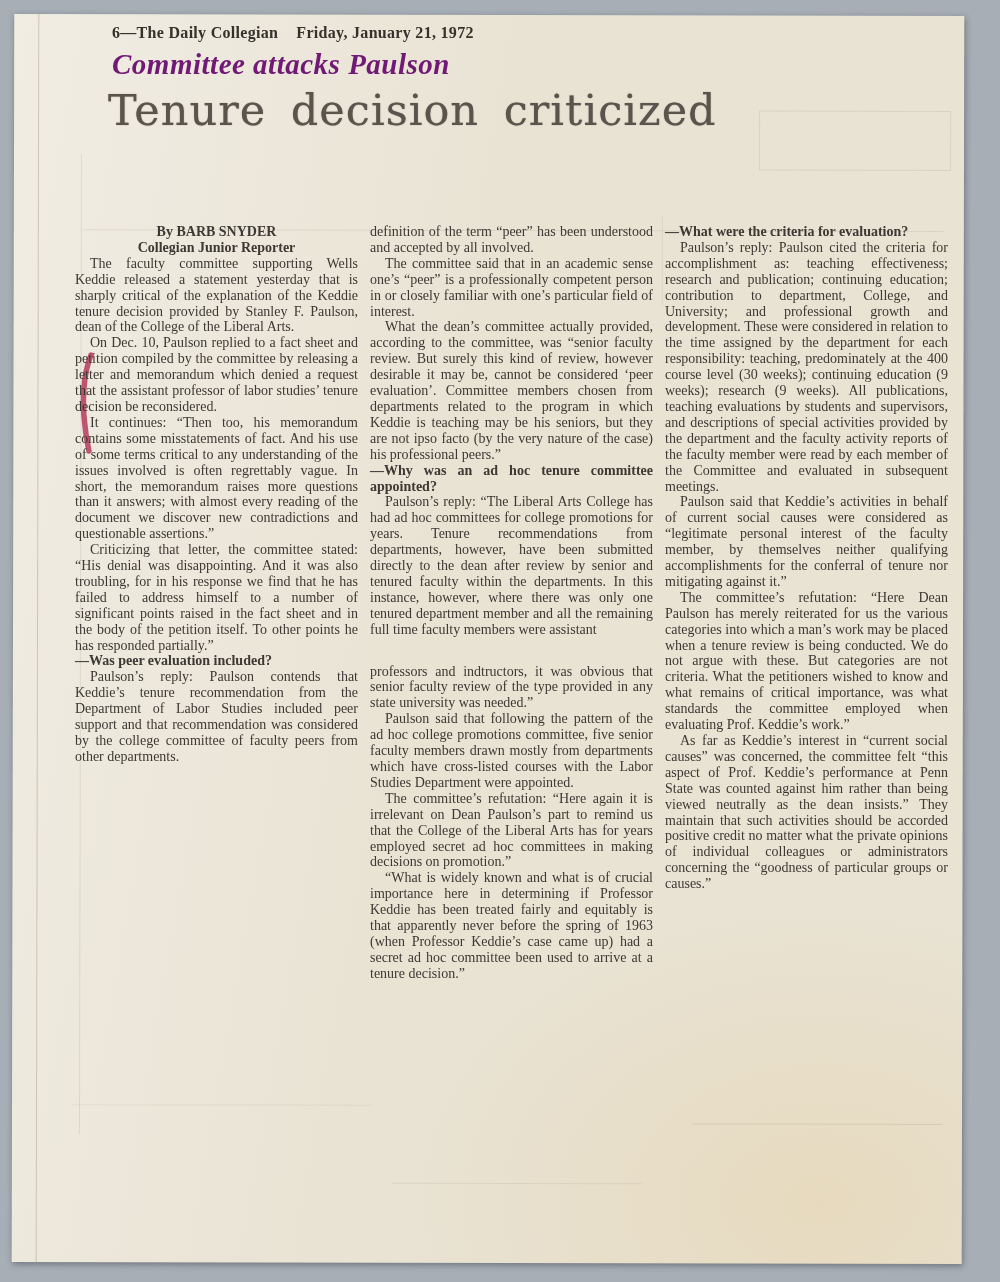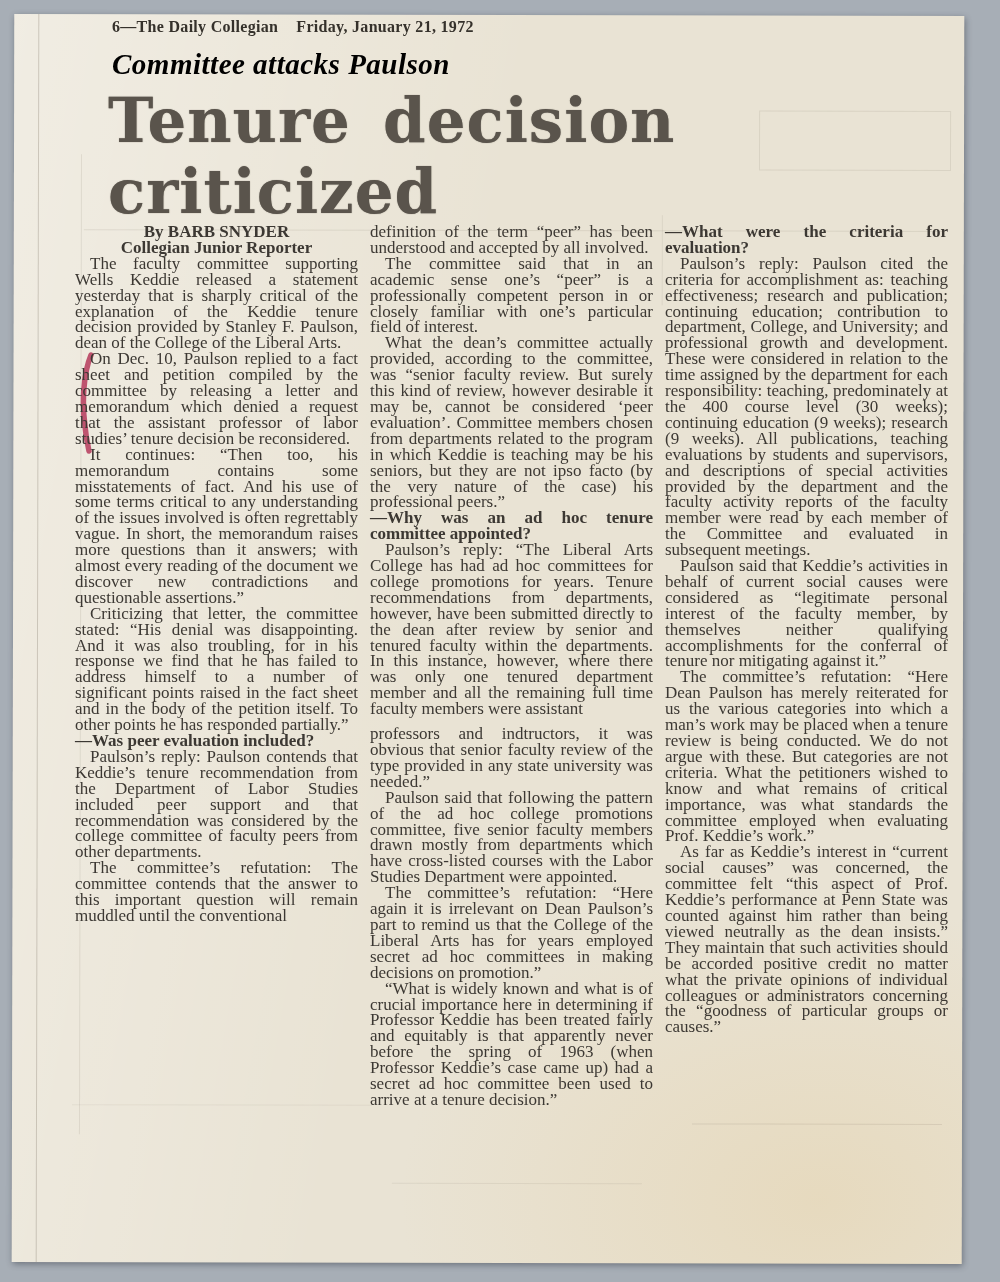--- a/index.html
+++ b/index.html
@@ -24,52 +24,52 @@
   .crease.v1{left:24px;top:0;width:1px;height:100%;background:rgba(110,100,85,0.28);}
   .crease.v2{left:67px;top:140px;width:1px;height:980px;background:rgba(110,100,85,0.12);}
   .crease.v3{left:648px;top:200px;width:1px;height:90px;background:rgba(110,100,85,0.10);}
   .crease.h1{left:70px;top:215px;width:860px;height:1px;background:rgba(110,100,85,0.12);}
   .crease.h2{left:745px;top:95px;width:190px;height:58px;border:1px solid rgba(110,100,85,0.12);}
   .crease.h3{left:680px;top:1108px;width:250px;height:1px;background:rgba(110,100,85,0.14);}
   .crease.h4{left:380px;top:1168px;width:250px;height:1px;background:rgba(110,100,85,0.10);}
   .crease.h5{left:60px;top:1090px;width:300px;height:1px;background:rgba(110,100,85,0.08);}
 
   .masthead{
-    position:absolute;left:112px;top:18px;width:700px;
+    position:absolute;left:112px;top:24px;width:700px;
     font-size:16px;font-weight:bold;color:#35312b;letter-spacing:0.3px;
   }
   .masthead .date{margin-left:18px;}
   .kicker{
     position:absolute;left:112px;top:48px;width:600px;
-    font-size:29px;font-weight:bold;font-style:italic;color:#000000;
+    font-size:29px;font-weight:bold;font-style:italic;color:#701a75;
     letter-spacing:0.5px;
   }
   .headline{
     position:absolute;left:108px;top:85px;width:780px;
     font-family:"DejaVu Serif", serif;
-    font-size:61px;font-weight:bold;color:#5a544c;
+    font-size:43px;font-weight:normal;color:#5a544c;
     letter-spacing:1px;word-spacing:10px;
     text-shadow:0 0 1px rgba(90,84,76,0.7), 1px 1px 0 rgba(233,227,212,0.4);
   }
   .columns{
     position:absolute;left:0;top:224px;width:1000px;
   }
   .col{
     position:absolute;top:0;width:283px;
-    font-size:17px;line-height:15.9px;color:#3c3833;
+    font-size:14px;line-height:15.9px;color:#3c3833;
     text-align:justify;
   }
   .col1{left:75px;}
   .col2{left:370px;}
   .col3{left:665px;}
   .para{margin:0;text-indent:15px;}
   .para.noindent{text-indent:0;}
   .para.center{text-align:center;text-indent:0;}
   .para.bold{font-weight:bold;}
-  .para.gap{margin-top:9px;}
+  .para.gap{margin-top:26px;}
   .para.biggap{}
   .red-mark{position:absolute;left:80px;top:352px;pointer-events:none;}
 </style>
 </head>
 <body>
 
 <div class="paper">
   <div class="crease v1"></div>
   <div class="crease v2"></div>
   <div class="crease v3"></div>
@@ -95,21 +95,20 @@
 <div class="columns">
   <div class="col col1">
       <p class="para bold center">By BARB SNYDER</p>
       <p class="para bold center">Collegian Junior Reporter</p>
       <p class="para">The faculty committee supporting Wells Keddie released a statement yesterday that is sharply critical of the explanation of the Keddie tenure decision provided by Stanley F. Paulson, dean of the College of the Liberal Arts.</p>
       <p class="para">On Dec. 10, Paulson replied to a fact sheet and petition compiled by the committee by releasing a letter and memorandum which denied a request that the assistant professor of labor studies’ tenure decision be reconsidered.</p>
       <p class="para">It continues: “Then too, his memorandum contains some misstatements of fact. And his use of some terms critical to any understanding of the issues involved is often regrettably vague. In short, the memorandum raises more questions than it answers; with almost every reading of the document we discover new contradictions and questionable assertions.”</p>
       <p class="para">Criticizing that letter, the committee stated: “His denial was disappointing. And it was also troubling, for in his response we find that he has failed to address himself to a number of significant points raised in the fact sheet and in the body of the petition itself. To other points he has responded partially.”</p>
       <p class="para bold noindent">—Was peer evaluation included?</p>
       <p class="para">Paulson’s reply: Paulson contends that Keddie’s tenure recommendation from the Department of Labor Studies included peer support and that recommendation was considered by the college committee of faculty peers from other departments.</p>
-      <p class="para">The committee’s refutation: The committee contends that the answer to this important question will remain muddled until the conventional</p>
     </div>
   <div class="col col2">
       <p class="para noindent">definition of the term “peer” has been understood and accepted by all involved.</p>
       <p class="para">The committee said that in an academic sense one’s “peer” is a professionally competent person in or closely familiar with one’s particular field of interest.</p>
       <p class="para">What the dean’s committee actually provided, according to the committee, was “senior faculty review. But surely this kind of review, however desirable it may be, cannot be considered ‘peer evaluation’. Committee members chosen from departments related to the program in which Keddie is teaching may be his seniors, but they are not ipso facto (by the very nature of the case) his professional peers.”</p>
       <p class="para bold noindent">—Why was an ad hoc tenure committee appointed?</p>
       <p class="para">Paulson’s reply: “The Liberal Arts College has had ad hoc committees for college promotions for years. Tenure recommendations from departments, however, have been submitted directly to the dean after review by senior and tenured faculty within the departments. In this instance, however, where there was only one tenured department member and all the remaining full time faculty members were assistant</p>
       <p class="para noindent gap">professors and indtructors, it was obvious that senior faculty review of the type provided in any state university was needed.”</p>
       <p class="para">Paulson said that following the pattern of the ad hoc college promotions committee, five senior faculty members drawn mostly from departments which have cross-listed courses with the Labor Studies Department were appointed.</p>
       <p class="para">The committee’s refutation: “Here again it is irrelevant on Dean Paulson’s part to remind us that the College of the Liberal Arts has for years employed secret ad hoc committees in making decisions on promotion.”</p>

